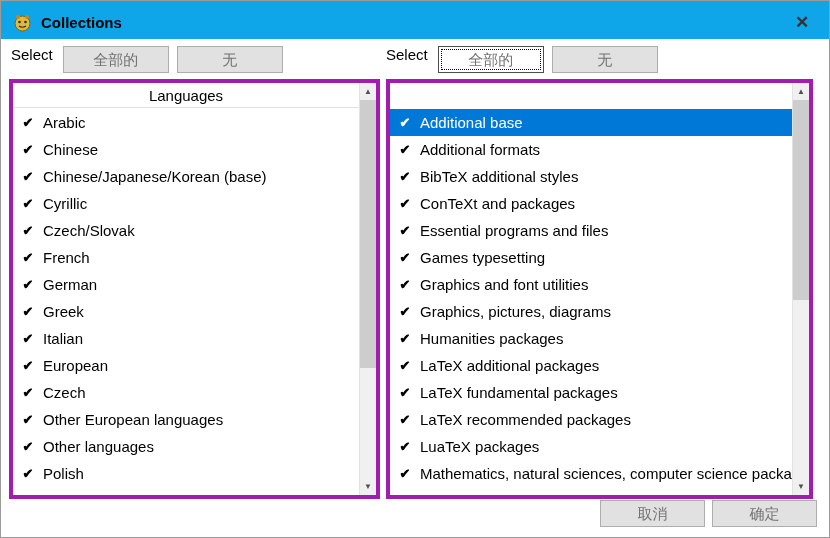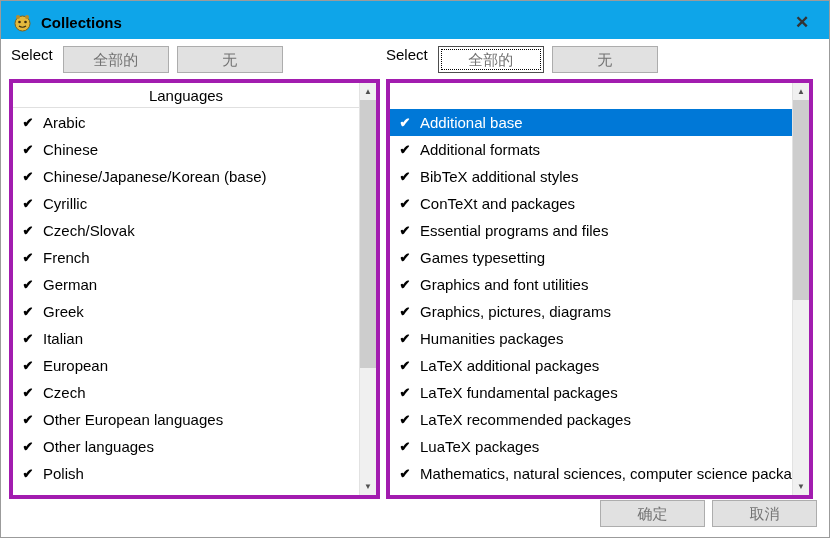--- a/index.html
+++ b/index.html
@@ -269,17 +269,17 @@
         </div>
       </div>
     <div class="scrollbar">
       <div class="sb-btn up">▲</div>
       <div class="sb-thumb short"></div>
       <div class="sb-btn down">▼</div>
     </div>
   </div>
 
   <div class="footer">
+    <button class="btn">取消</button>
     <button class="btn">确定</button>
-    <button class="btn">取消</button>
   </div>
 
 </div>
 
 </body></html>

